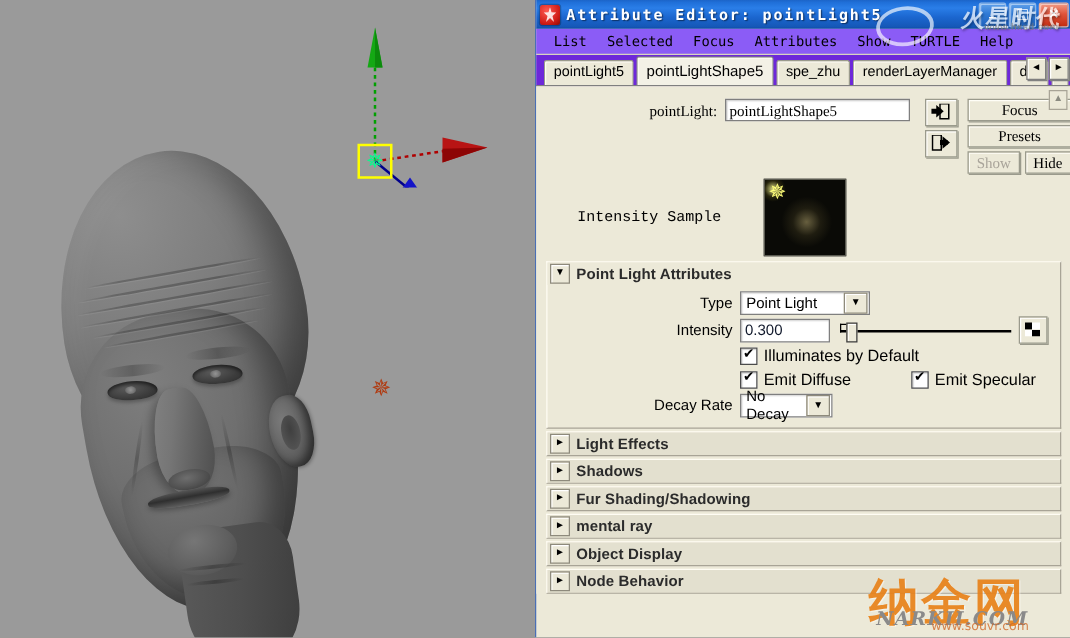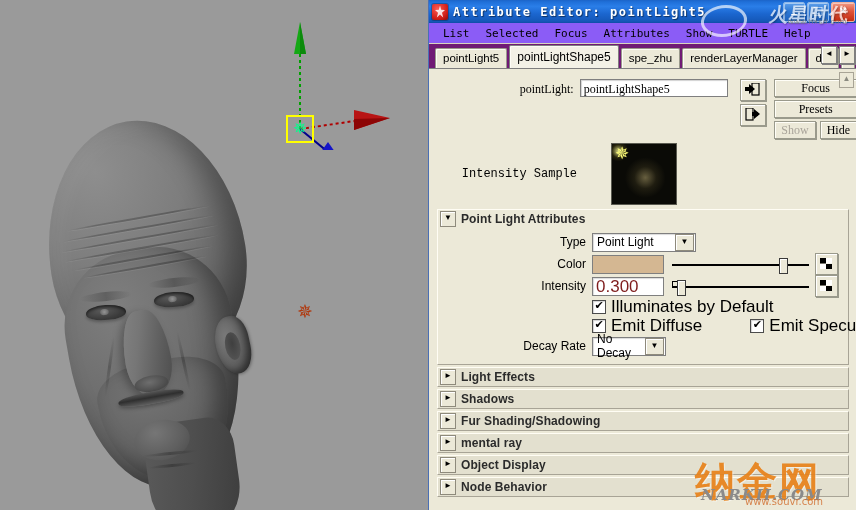--- a/index.html
+++ b/index.html
@@ -229,21 +229,21 @@
     background:#8b5cf6; border-bottom:1px solid #d8d4c0;
     padding-left:6px;
   }
   .menubar .mi {
     font-family:"DejaVu Sans Mono","Liberation Mono",monospace;
     font-size:11px; color:#000; padding:2px 8px; cursor:default;
     white-space:nowrap;
   }
 
   .tabstrip {
-    height:24px; background:#701a75; position:relative;
+    height:24px; background:#6d28d9; position:relative;
     display:flex; align-items:flex-end;
     padding-left:6px; border-bottom:1px solid #7f7f7f;
     overflow:hidden;
   }
   .tab {
     height:19px; line-height:19px;
     padding:0 7px; margin-right:2px;
     font-size:11.5px; color:#000;
     background:#ece9d8;
     border:1px solid #9a9a8c; border-bottom:none;
@@ -361,21 +361,21 @@
     box-shadow: inset 1px 1px 0 #fff;
     font-size:8px; line-height:13px; text-align:center;
   }
   .color-swatch {
     width:72px; height:19px; border:1px solid #7f7f7f;
     box-sizing:border-box;
   }
   .num-input {
     width:72px; height:19px; background:#fff; border:1px solid #7f7f7f;
     box-shadow: inset 1px 1px 1px rgba(0,0,0,.15);
-    font-size:17px; line-height:17px; padding-left:3px; color:#7f1d1d;
+    font-size:12px; line-height:17px; padding-left:3px; color:#0f172a;
     box-sizing:border-box;
   }
   .slider { flex:1; height:19px; position:relative; margin:0 6px 0 8px; }
   .slider .track {
     position:absolute; left:0; right:0; top:9px; height:2px; background:#000;
   }
   .slider .thumb {
     position:absolute; top:3px; width:7px; height:14px;
     background:#ece9d8; border:1px solid #3a3a3a;
     box-shadow: inset 1px 1px 0 #fff;
@@ -399,21 +399,21 @@
   .chk-row { display:flex; align-items:center; height:19px; padding-left:154px; }
   .checkbox {
     width:12px; height:12px; background:#fff; border:1px solid #4b4b4b;
     position:relative; flex:none; margin-right:5px;
     box-shadow: inset 1px 1px 1px rgba(0,0,0,.18);
   }
   .checkbox.on::after {
     content:"\2714"; position:absolute; left:0; top:-2px;
     font-size:11px; color:#000; line-height:13px; width:12px; text-align:center;
   }
-  .chk-label { font-size:17px; color:#000; margin-right:24px; white-space:nowrap; }
+  .chk-label { font-size:13px; color:#000; margin-right:24px; white-space:nowrap; }
 
   .scroll-up {
     position:absolute; right:3px; top:3px;
     width:13px; height:14px; background:#ece9d8; border:1px solid #a8a496;
     font-size:8px; line-height:12px; text-align:center; color:#8a8a80;
   }
 
   
   .wm { position:absolute; pointer-events:none; user-select:none; }
   #wm-top { right:2px; top:1px; width:150px; height:42px; }
@@ -599,31 +599,20 @@
       <div class="frame-body">
 
         <div class="attr-row">
           <div class="attr-label">Type</div>
           <div class="sel" style="width:104px">
             <span>Point Light</span>
             <span class="arrowbox">▼</span>
           </div>
         </div>
 
-        <div class="attr-row">
-          <div class="attr-label">Color</div>
-          <div class="color-swatch" id="color-swatch" style="background: rgb(212, 183, 146);"></div>
-          <div class="slider">
-            <div class="track"></div>
-            <div class="thumb" id="color-thumb" style="left: 78%;"></div>
-          </div>
-          <div class="map-btn">
-            <span class="chk"></span>
-          </div>
-        </div>
 
         <div class="attr-row">
           <div class="attr-label">Intensity</div>
           <div class="num-input">0.300</div>
           <div class="slider">
             <div class="track"></div>
             <div class="endcap"></div>
             <div class="thumb" id="intensity-thumb" style="left: 4%;"></div>
           </div>
           <div class="map-btn">

